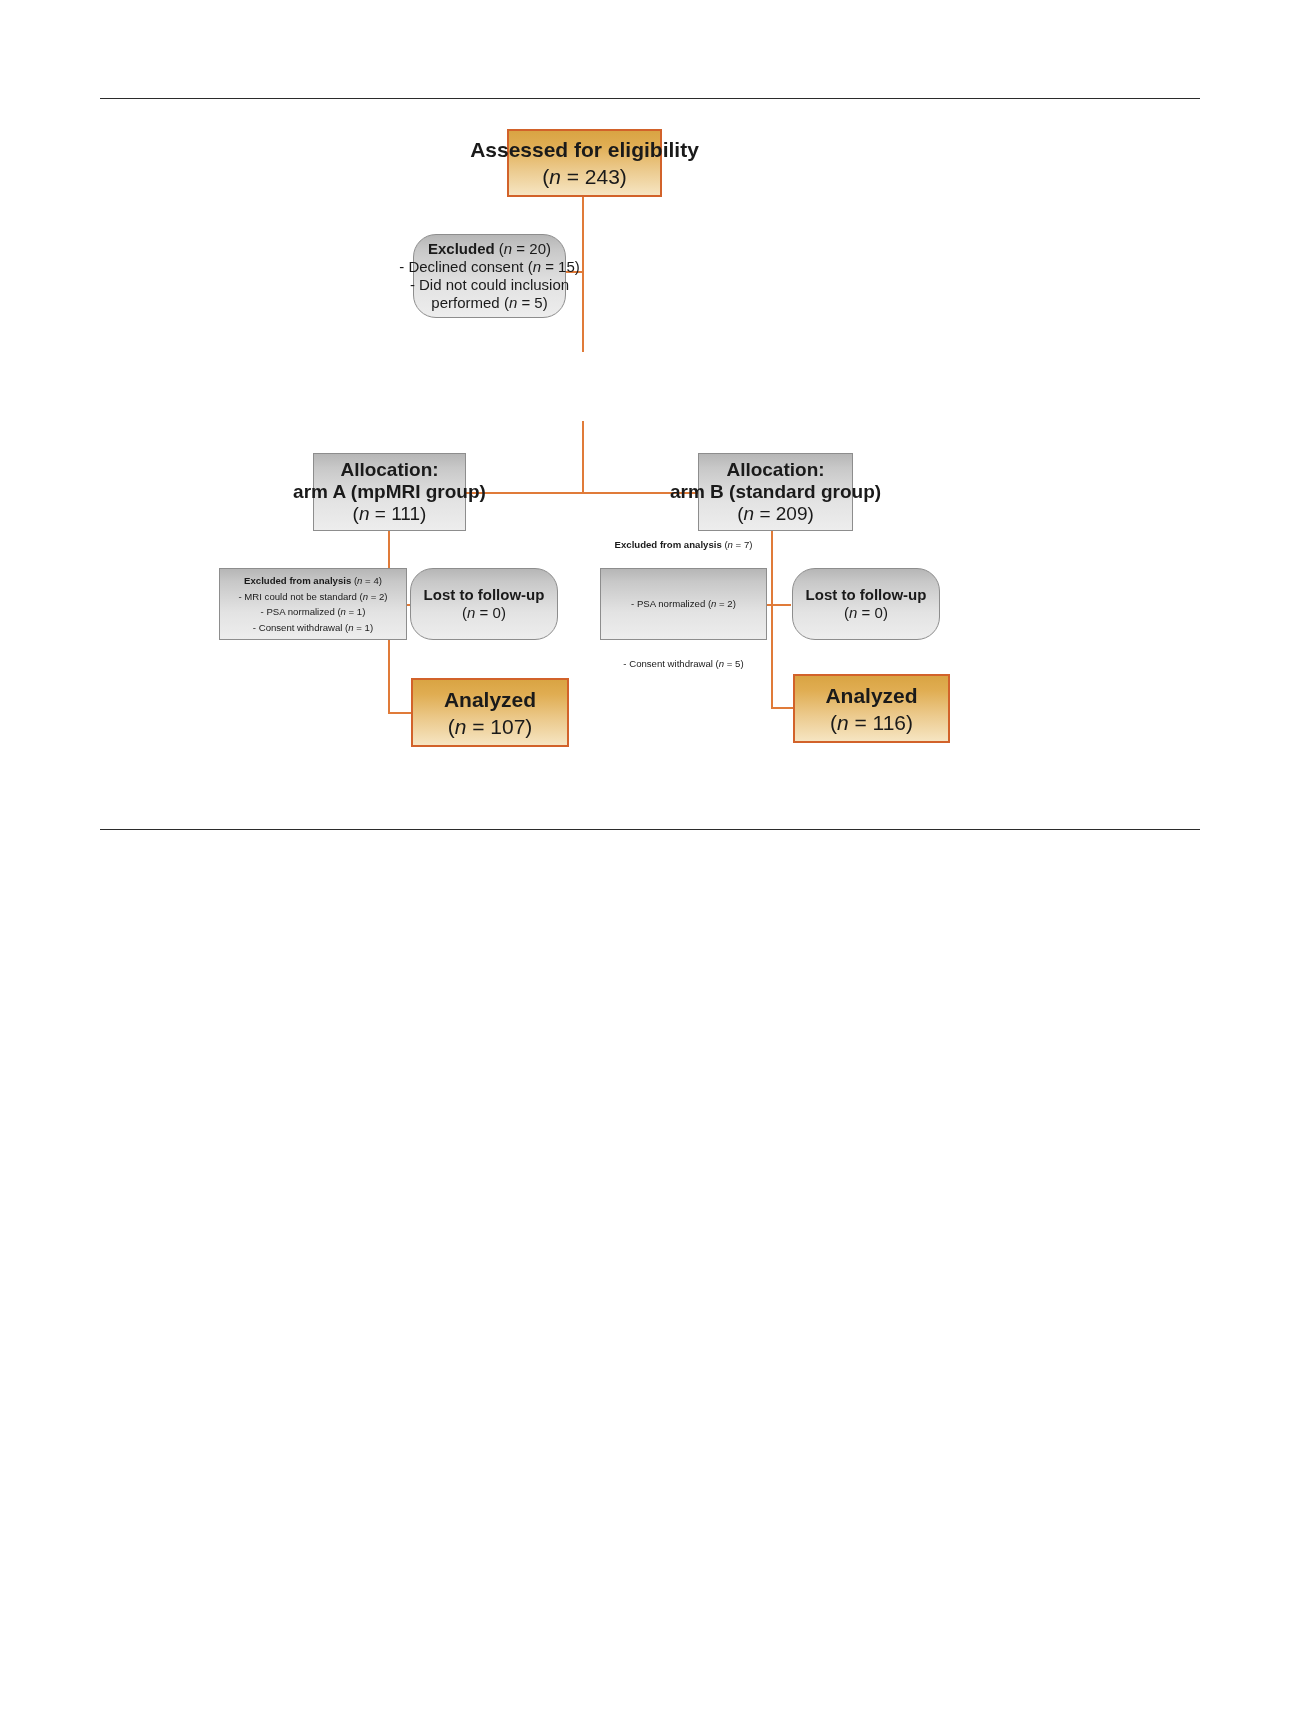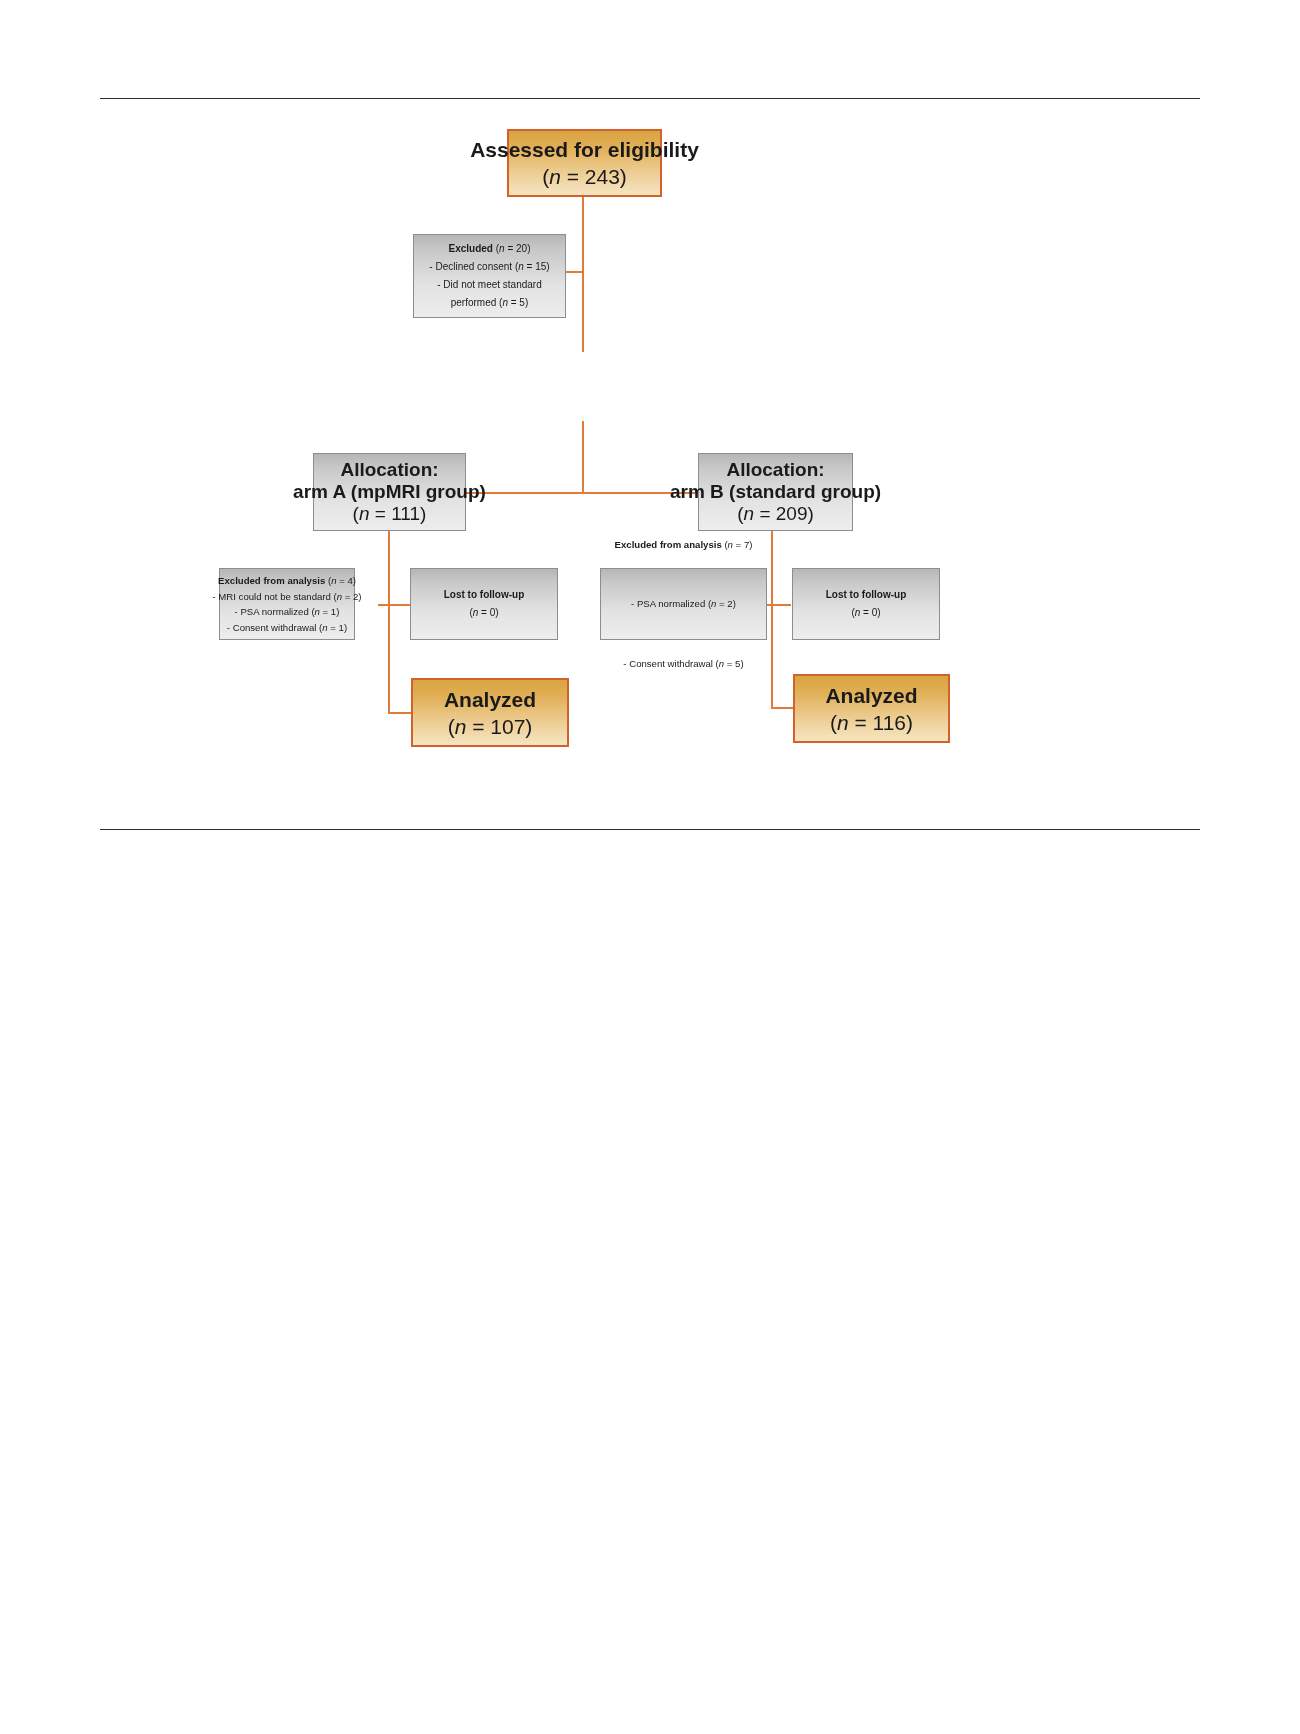--- a/index.html
+++ b/index.html
@@ -68,21 +68,21 @@
 
   
   .box.gold {
     background: linear-gradient(to bottom, #d9a443 0%, #e0ad52 22%, #eccb8f 62%, #f6e5c2 100%);
     border: 2px solid #d2622a;
   }
 
   
   .fs-big   { font-size: 21px; line-height: 27px; }
   .fs-mid   { font-size: 19px; line-height: 22px; }
-  .fs-small { font-size: 10px; line-height: 18px; }
+  .fs-small { font-size: 15px; line-height: 18px; border-radius: 23px; }
   .fs-tiny  { font-size: 9.6px;  line-height: 15.5px; }
 </style>
 </head>
 <body>
 
 <div class="page-rule top"></div>
 <div class="page-rule bottom"></div>
 
 <div id="diagram">
 
@@ -105,38 +105,38 @@
   <div class="conn h" style="left:771px; top:707px; width:23px;"></div>
 
   <div class="box gold fs-big" style="left:507px; top:129px; width:155px; height:68px;">
     <span class="line b">Assessed for eligibility</span>
     <span class="line"><span>(</span><em>n</em><span> = 243)</span></span>
   </div>
 
   <div class="box gray fs-small" style="left:413px; top:234px; width:153px; height:84px;">
     <span class="line"><b>Excluded</b> <span>(</span><em>n</em><span> = 20)</span></span>
     <span class="line"><span>- Declined consent (</span><em>n</em><span> = 15)</span></span>
-    <span class="line"><span>- Did not meet standard</span></span>
+    <span class="line"><span>- Did not could inclusion</span></span>
     <span class="line"><span>performed (</span><em>n</em><span> = 5)</span></span>
   </div>
 
 
   <div class="box gray fs-mid" style="left:313px; top:453px; width:153px; height:78px;">
     <span class="line b">Allocation:</span>
     <span class="line b">arm A (mpMRI group)</span>
     <span class="line"><span>(</span><em>n</em><span> = 111)</span></span>
   </div>
 
   <div class="box gray fs-mid" style="left:698px; top:453px; width:155px; height:78px;">
     <span class="line b">Allocation:</span>
     <span class="line b">arm B (standard group)</span>
     <span class="line"><span>(</span><em>n</em><span> = 209)</span></span>
   </div>
 
-  <div class="box gray fs-tiny" style="left:219px; top:568px; width:136px; height:72px;">
+  <div class="box gray fs-tiny" style="left:219px; top:568px; width:188px; height:72px;">
     <span class="line"><b>Excluded from analysis</b> <span>(</span><em>n</em><span> = 4)</span></span>
     <span class="line"><span>- MRI could not be standard (</span><em>n</em><span> = 2)</span></span>
     <span class="line"><span>- PSA normalized (</span><em>n</em><span> = 1)</span></span>
     <span class="line"><span>- Consent withdrawal (</span><em>n</em><span> = 1)</span></span>
   </div>
 
   <div class="box gray fs-small" style="left:410px; top:568px; width:148px; height:72px;">
     <span class="line b">Lost to follow-up</span>
     <span class="line"><span>(</span><em>n</em><span> = 0)</span></span>
   </div>

